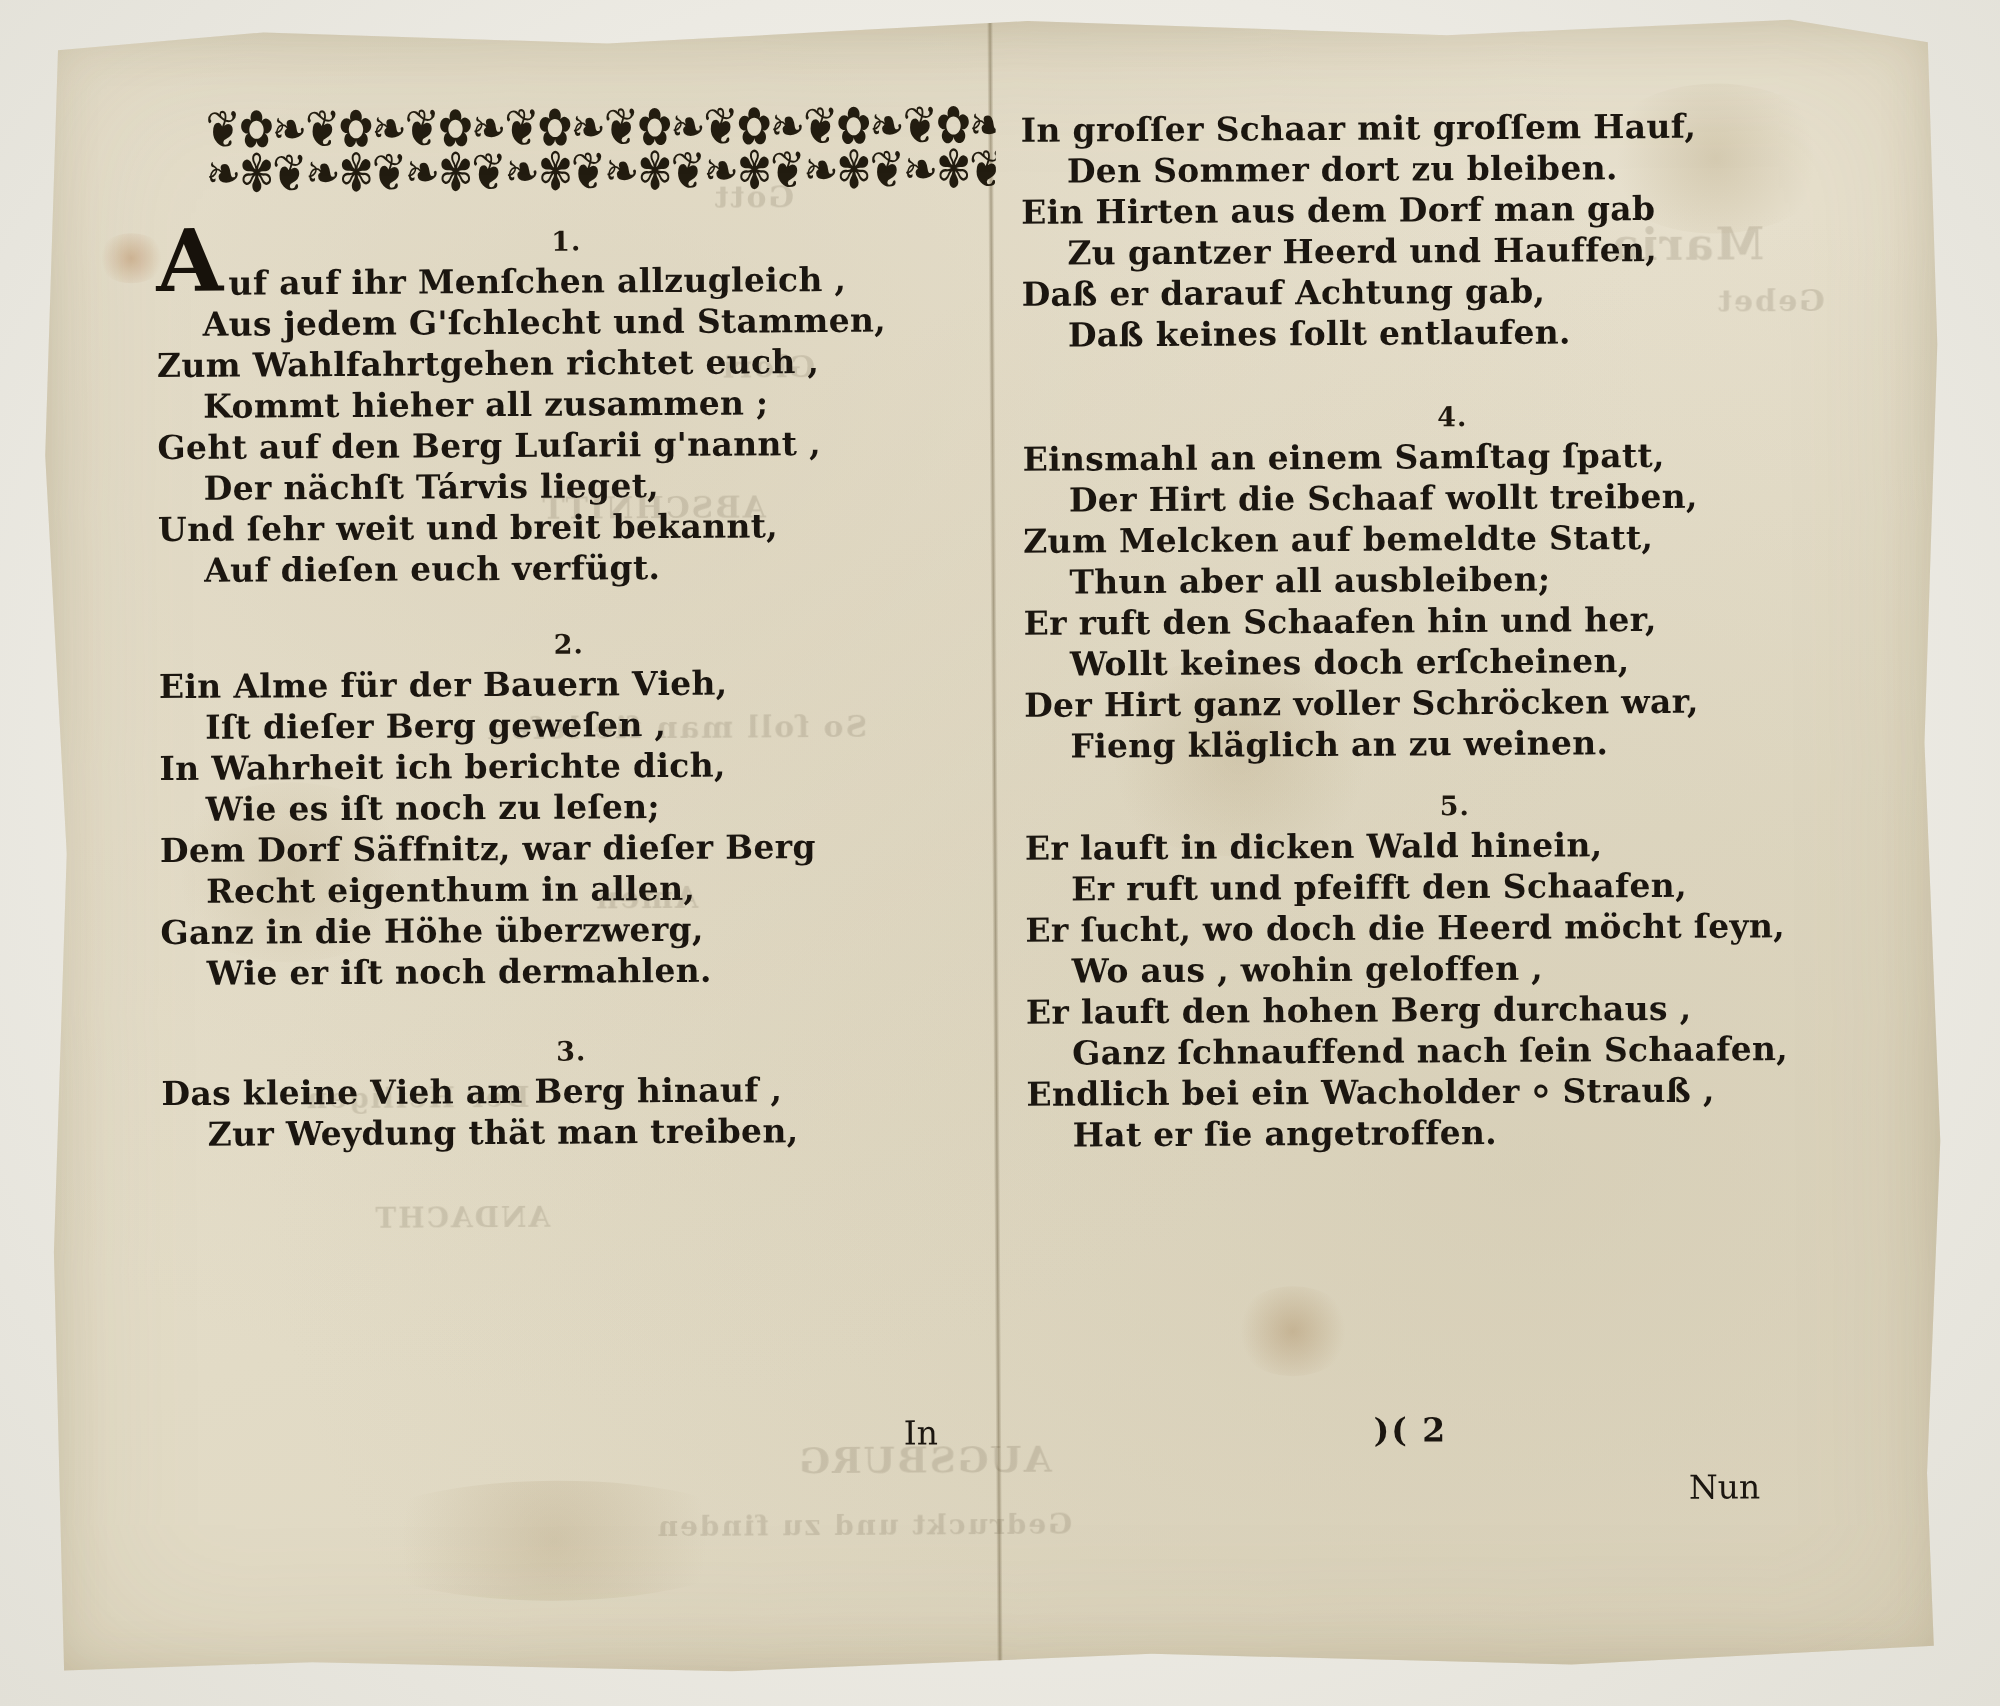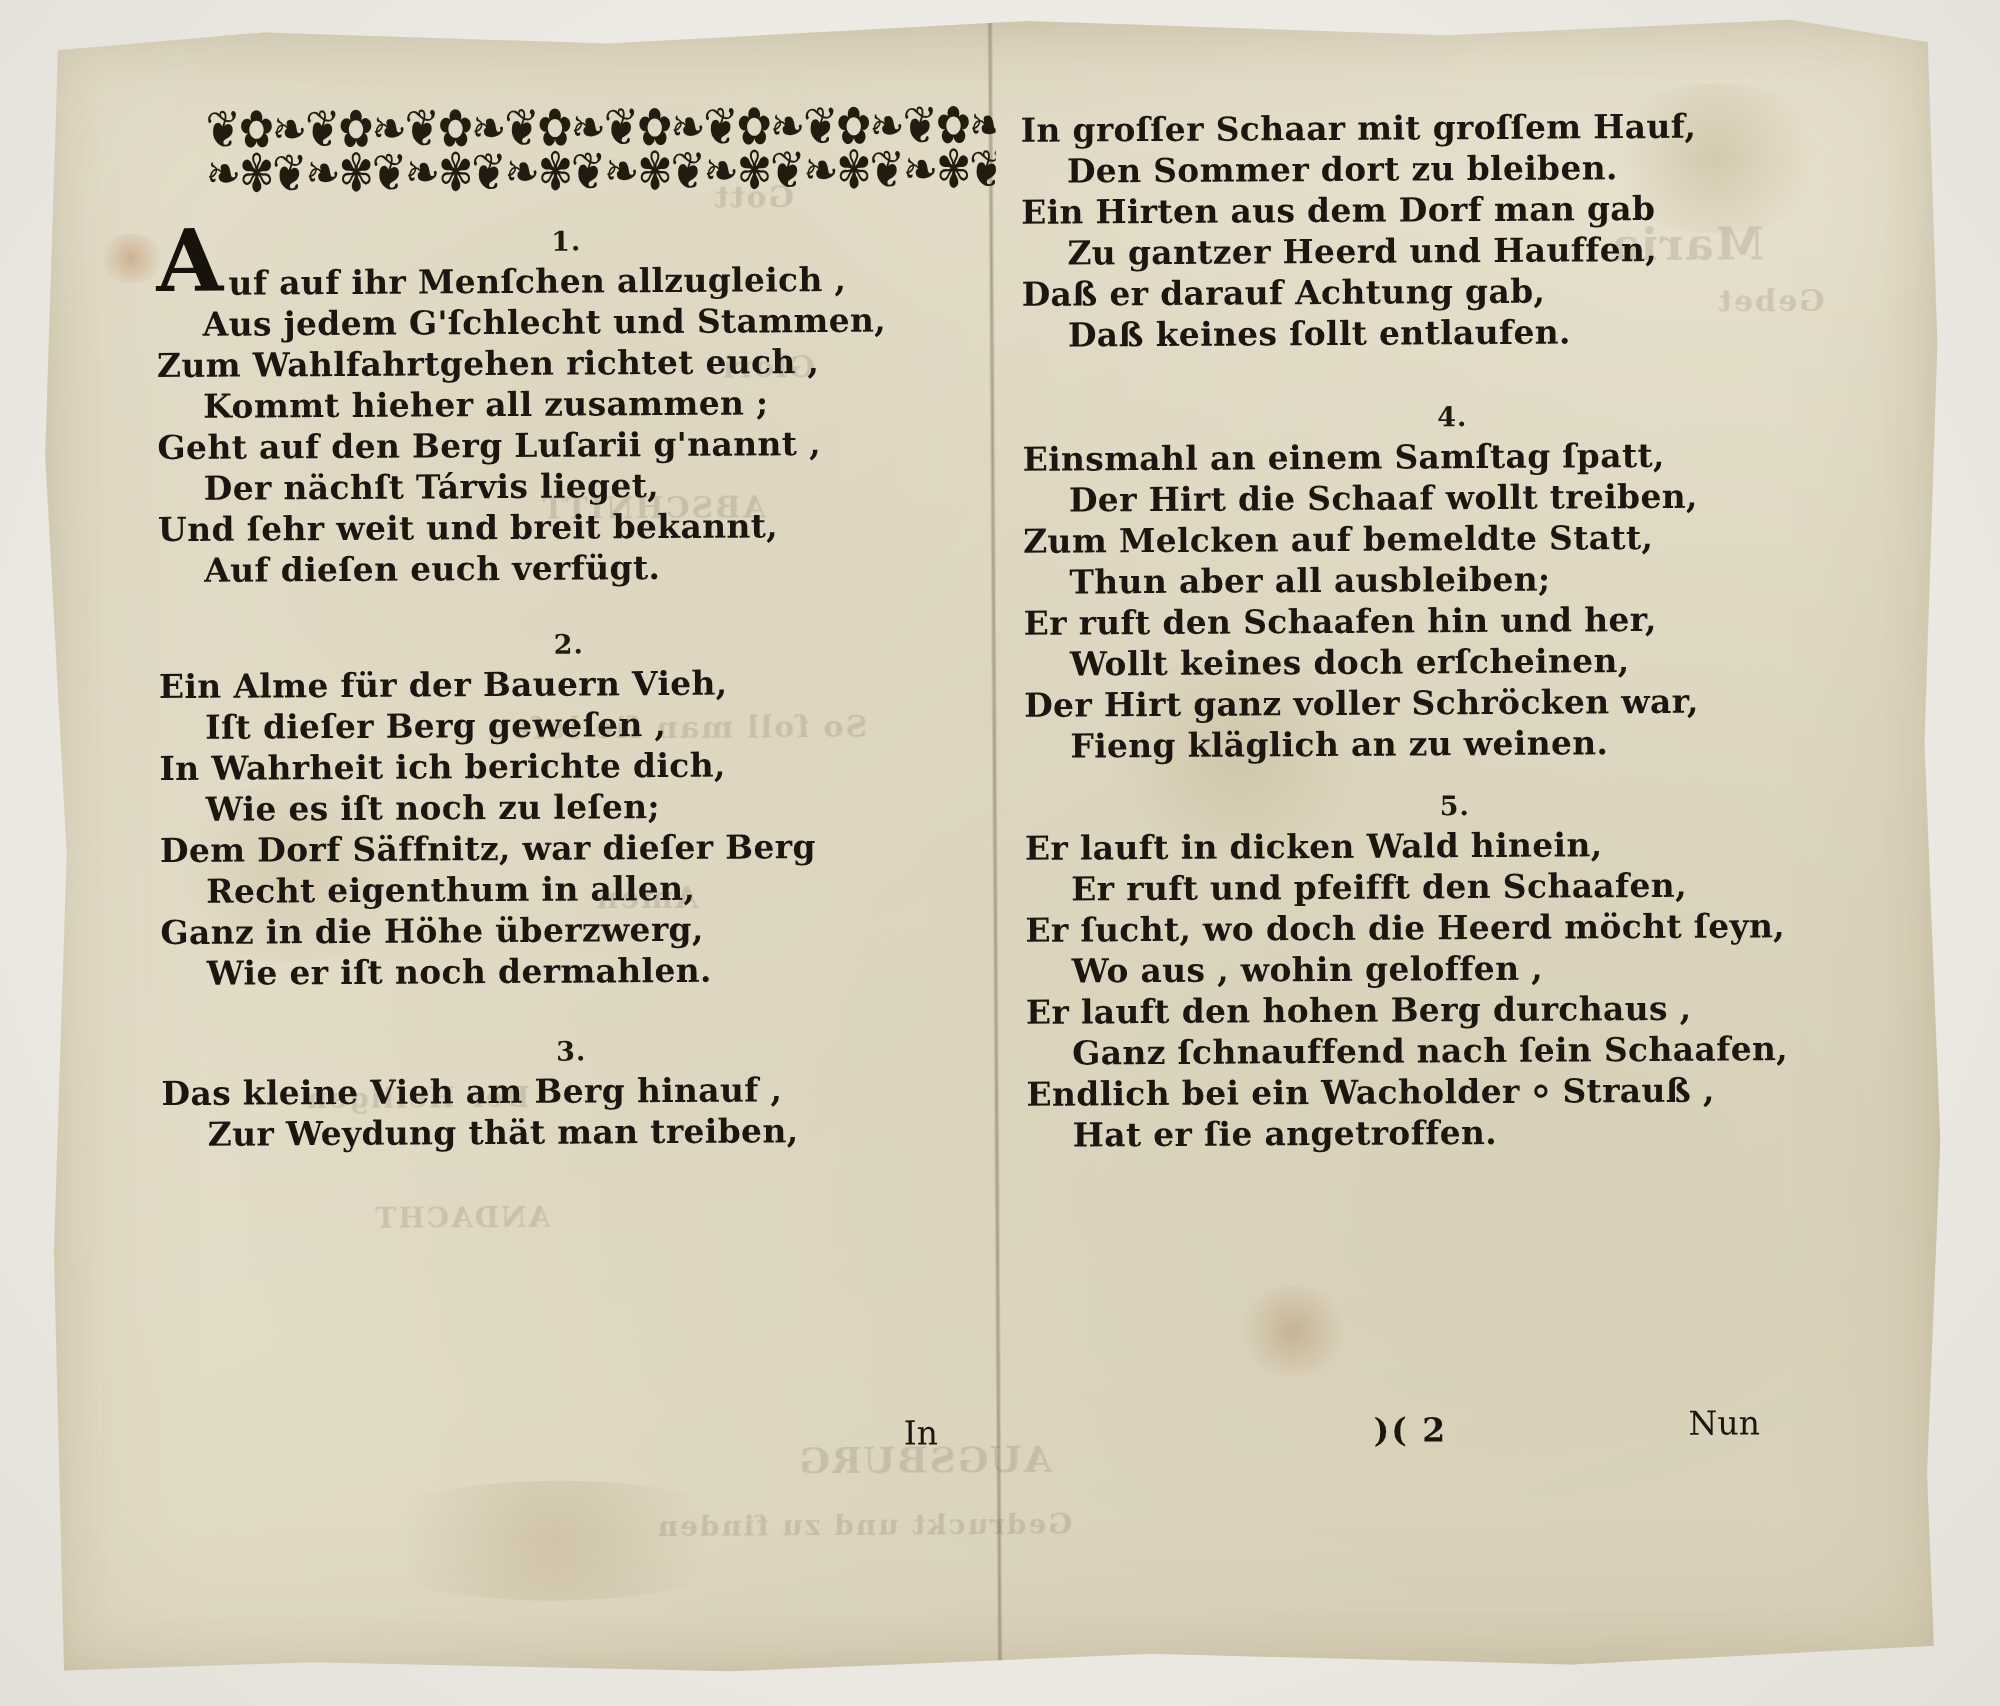--- a/index.html
+++ b/index.html
@@ -282,18 +282,18 @@
           <div class="verse indent">Wo aus , wohin geloffen ,</div>
           <div class="verse">Er lauft den hohen Berg durchaus ,</div>
           <div class="verse indent">Ganz ſchnauffend nach ſein Schaafen,</div>
           <div class="verse">Endlich bei ein Wacholder ⸰ Strauß ,</div>
           <div class="verse indent">Hat er ſie angetroffen.</div>
         </div>
 
       </div>
 
       <div class="sig" style="left:345px; top:1395px;">)( 2</div>
-      <div class="catchword" style="left:660px; top:1390px;">Nun</div>
+      <div class="catchword" style="left:660px; top:1454px;">Nun</div>
     </div>
 
     <div id="edge-shade"></div>
   </div>
 </div>
 
 </body></html>

